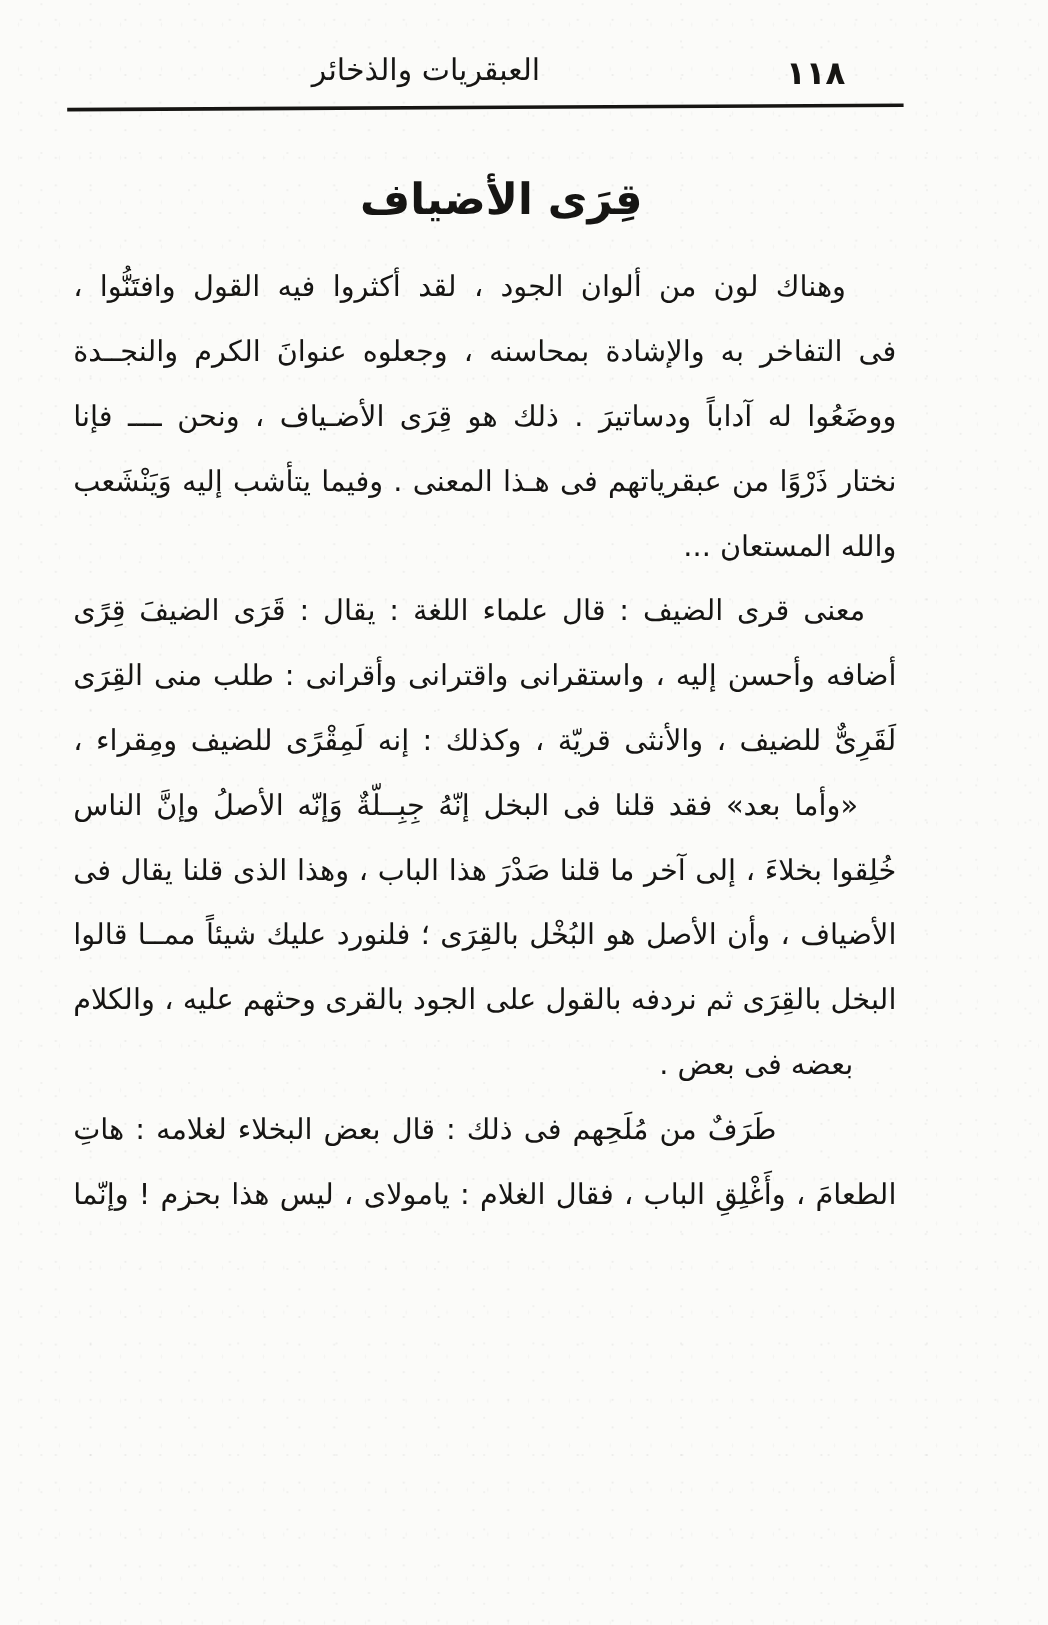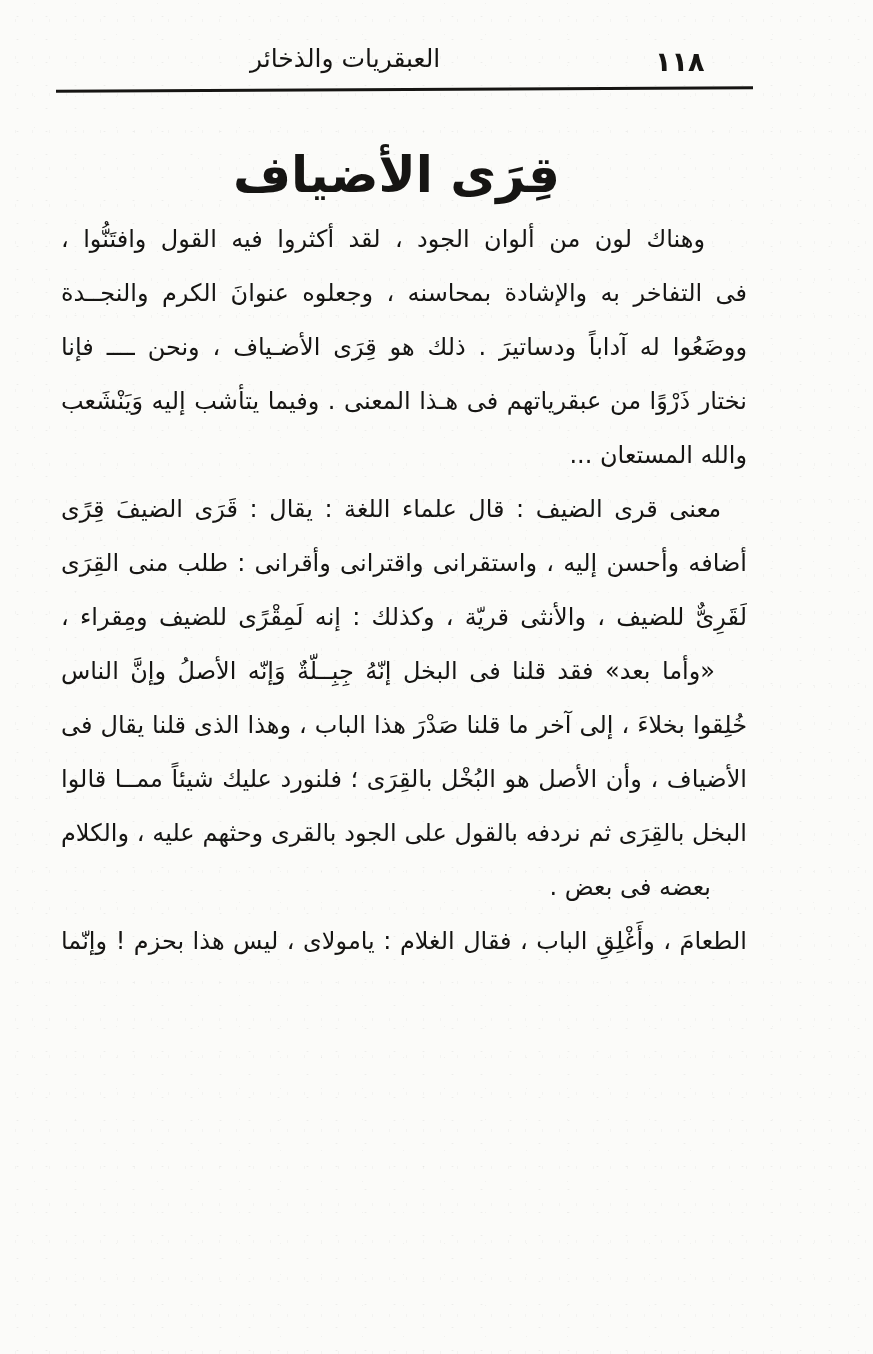--- a/index.html
+++ b/index.html
@@ -20,37 +20,37 @@
       radial-gradient(rgba(0,0,0,0.055) 0.8px, transparent 1.1px),
       radial-gradient(rgba(0,0,0,0.04) 0.7px, transparent 1px),
       radial-gradient(rgba(0,0,0,0.03) 0.6px, transparent 0.9px);
     background-size:29px 23px, 41px 31px, 17px 37px;
     background-position:3px 5px, 14px 19px, 7px 2px;
     direction:rtl;
   }
   
   .running-title{
     position:absolute;top:44px;left:250px;width:210px;
-    text-align:left;font-size:25px;letter-spacing:0;
+    text-align:center;font-size:25px;letter-spacing:0;
     white-space:nowrap;
   }
   .page-number{
     position:absolute;top:46px;left:655px;width:70px;
     text-align:left;font-size:27px;font-weight:bold;
     white-space:nowrap;
   }
   .header-rule{
     position:absolute;top:88px;left:56px;width:697px;height:0;
     border-top:3px solid var(--ink);
     transform:rotate(-0.3deg);
   }
   
   .chapter-title{
     position:absolute;top:146px;left:300px;width:260px;
-    text-align:left;font-size:50px;font-weight:bold;
+    text-align:left;font-size:36px;font-weight:bold;
     white-space:nowrap;
   }
   
   .text-block{
     position:absolute;top:212px;right:126px;width:686px;
     direction:rtl;
   }
   .line{
     height:54px;line-height:54px;font-size:24px;
     overflow:hidden;white-space:nowrap;
@@ -84,16 +84,17 @@
       <div class="line justify">نختار ذَرْوًا من عبقرياتهم فى هـذا المعنى . وفيما يتأشب إليه وَيَنْشَعب منه</div>
       <div class="line start">والله المستعان ...</div>
       <div class="line justify" style="padding-right: 26px;">معنى قرى الضيف : قال علماء اللغة : يقال : قَرَى الضيفَ قِرًى وقَرَاءً :</div>
       <div class="line justify">أضافه وأحسن إليه ، واستقرانى واقترانى وأقرانى : طلب منى القِرَى ، وإنَّه</div>
       <div class="line justify">لَقَرِىٌّ للضيف ، والأنثى قريّة ، وكذلك : إنه لَمِقْرًى للضيف ومِقراء ، والأنثى</div>
       <div class="line justify" style="padding-right: 32px;">«وأما بعد» فقد قلنا فى البخل إنّهُ جِبِــلّةٌ وَإنّه الأصلُ وإنَّ الناس لقــد</div>
       <div class="line justify">خُلِقوا بخلاءَ ، إلى آخر ما قلنا صَدْرَ هذا الباب ، وهذا الذى قلنا يقال فى قِرَى</div>
       <div class="line justify">الأضياف ، وأن الأصل هو البُخْل بالقِرَى ؛ فلنورد عليك شيئاً ممــا قالوا فى</div>
       <div class="line justify">البخل بالقِرَى ثم نردفه بالقول على الجود بالقرى وحثهم عليه ، والكلام يدخل</div>
       <div class="line start" style="padding-right: 36px;">بعضه فى بعض .</div>
+      <div class="line justify" style="padding-right: 100px;">طَرَفٌ من مُلَحِهم فى ذلك : قال بعض البخلاء لغلامه : هاتِ</div>
       <div class="line justify">الطعامَ ، وأَغْلِقِ الباب ، فقال الغلام : يامولاى ، ليس هذا بحزم ! وإنّما أُغْلِقُ</div>
     </div>
 
 </div>
 
 </body></html>

